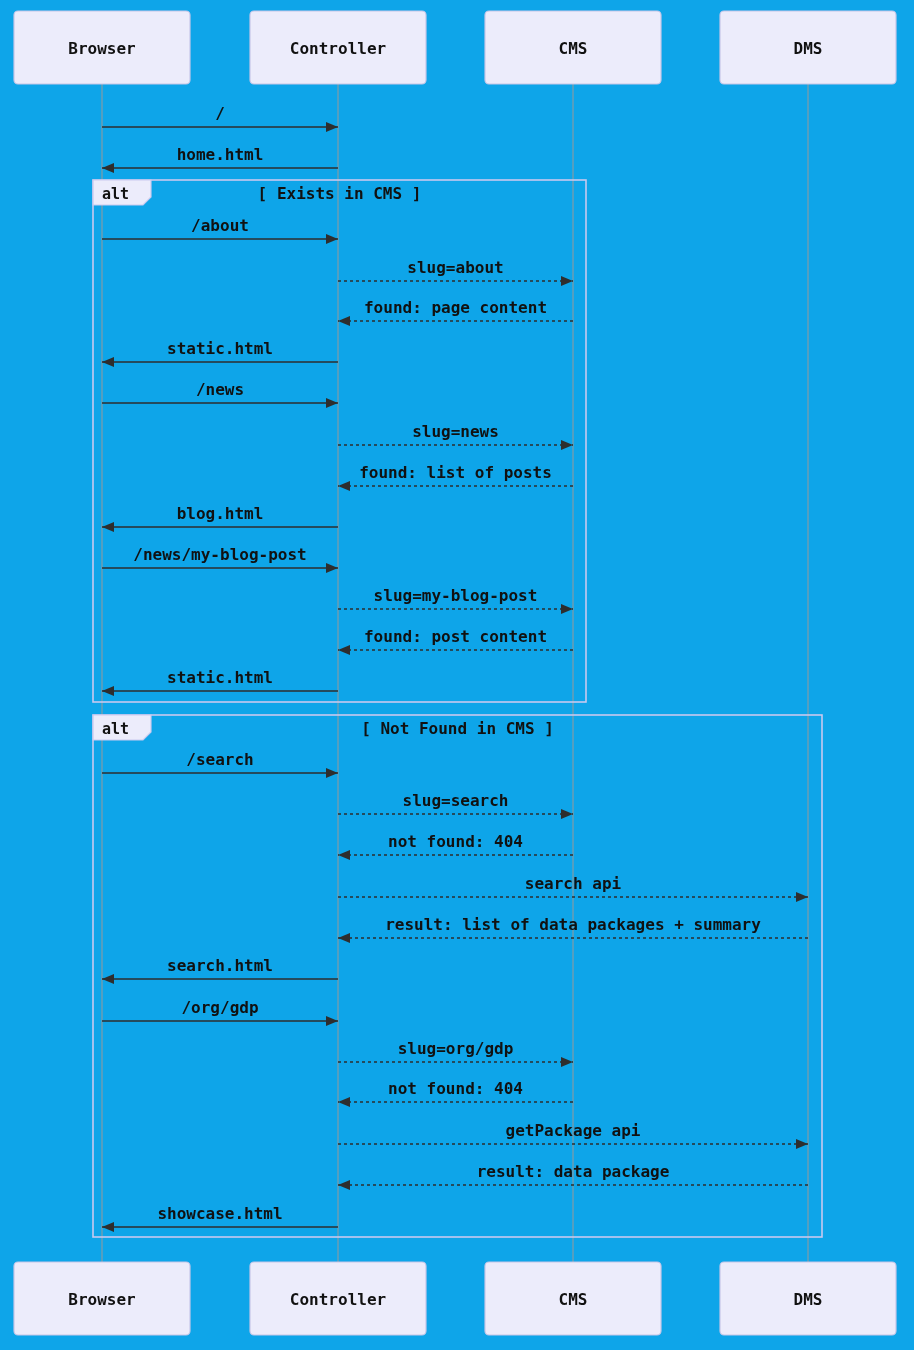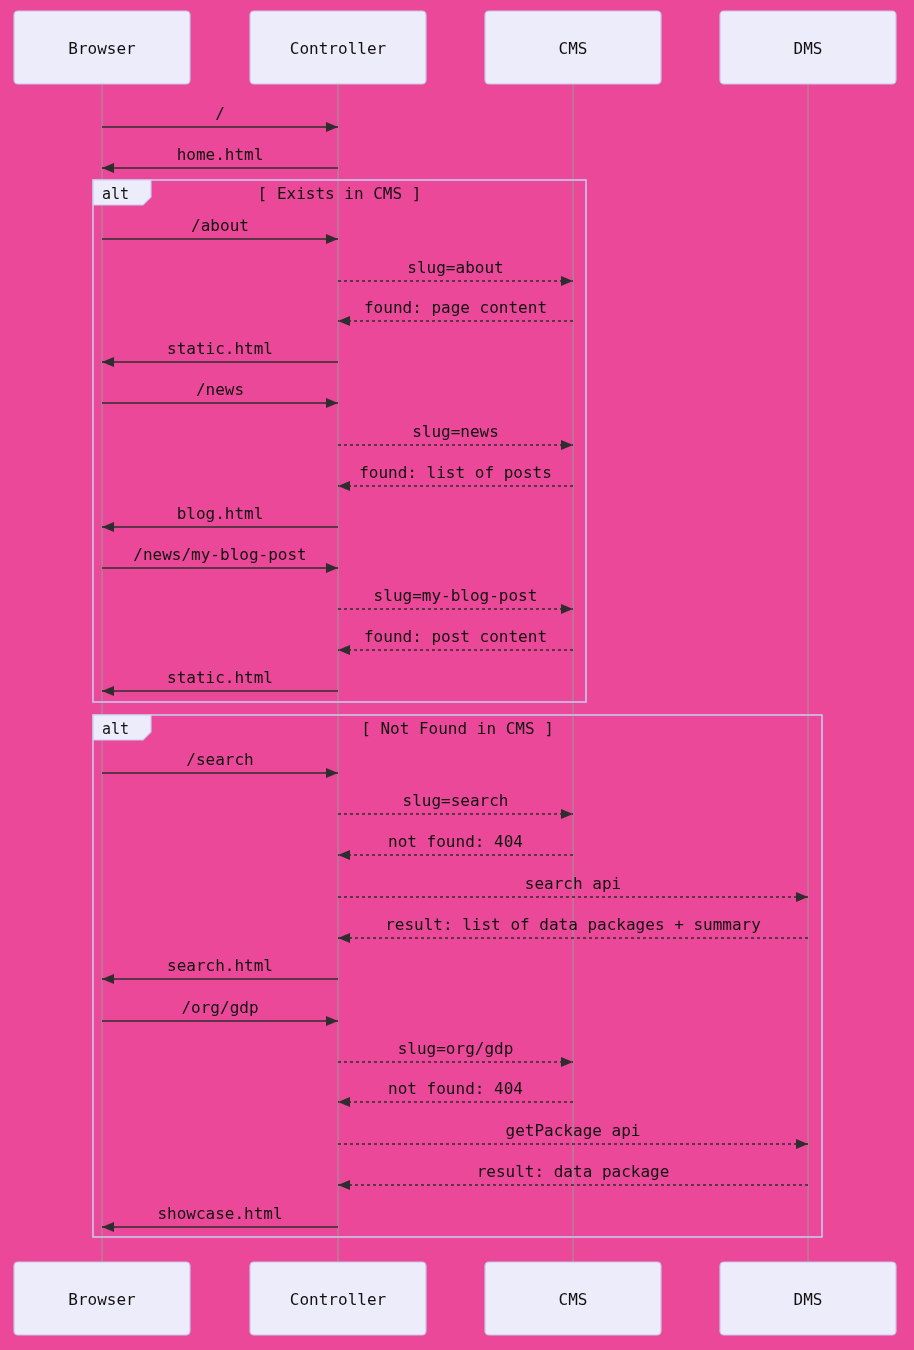--- a/index.html
+++ b/index.html
@@ -1,21 +1,22 @@
 <!DOCTYPE html>
 <html><head>
 <meta charset="utf-8">
 <style>
   html, body { margin: 0; padding: 0; background: #ffffff; }
   .canvas {
     position: relative;
     width: 914px;
     height: 1350px;
-    background: #ec4899;
+    background: #0ea5e9;
     overflow: hidden;
+    font-weight: bold;
   }
   svg text {
     font-family: "DejaVu Sans Mono", "Liberation Mono", monospace;
     font-size: 16px;
     fill: #111111;
   }
   svg text.frame-label { font-size: 15px; }
 </style>
 </head>
 <body>

